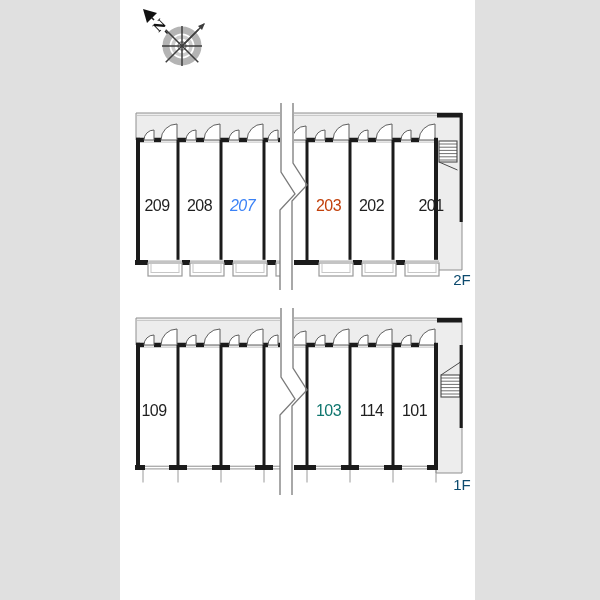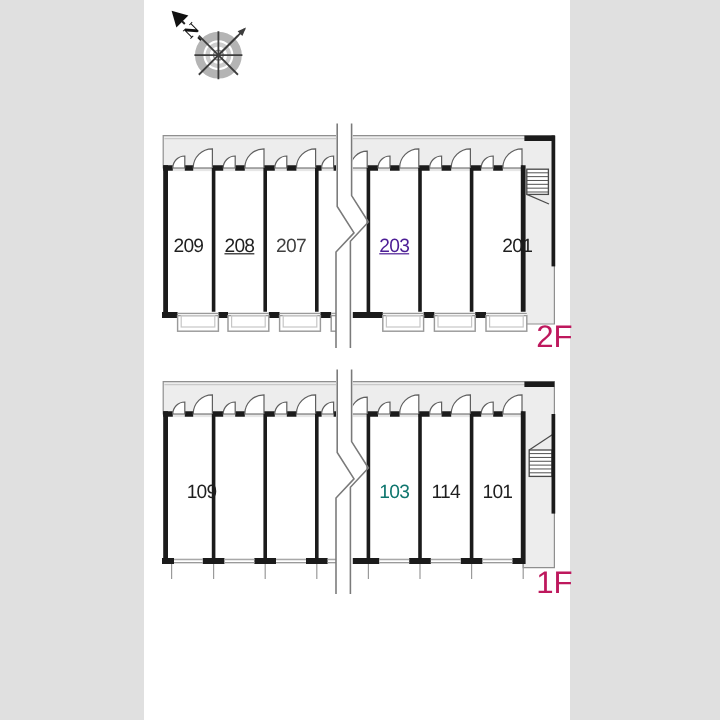--- a/index.html
+++ b/index.html
@@ -9,21 +9,21 @@
   .margin.left{left:0;width:120px}
   .margin.right{left:475px;width:125px}
   .compass{position:absolute;left:136px;top:2px;width:92px;height:88px}
   .floor{position:absolute;left:120px;width:360px;height:215px}
   .floor.f2{top:100px}
   .floor.f1{top:305px}
   .plan{position:absolute;left:0;top:0;width:360px;height:215px}
   .room-num{position:absolute;top:93px;width:64px;text-align:center;
             font-size:16px;letter-spacing:-0.6px;color:#1f1f1f;line-height:26px}
   .floor-tag{position:absolute;left:318px;top:168px;width:48px;text-align:center;
-             font-size:26px;color:#be185d;line-height:24px}
+             font-size:15px;color:#0c4a6e;line-height:24px}
   .n-label{font-family:"DejaVu Serif",serif;font-weight:bold;font-size:13px;fill:#111}
 </style>
 </head>
 <body>
 
 <div class="stage" style="background: rgb(255, 255, 255);">
 
   <div class="margin left" style="background: rgb(224, 224, 224);"></div>
   <div class="margin right" style="background: rgb(224, 224, 224);"></div>
 
@@ -133,23 +133,24 @@
         <path d="M319,56.80000000000001 H337" stroke="#4a4a4a" stroke-width="0.8" fill="none"></path>
         <path d="M319,60.000000000000014 H337" stroke="#4a4a4a" stroke-width="0.8" fill="none"></path>
         <path d="M319,62 L337.5,70" stroke="#4a4a4a" stroke-width="1" fill="none"></path>
         <rect x="317" y="13" width="25" height="4.5" fill="#1b1b1b"></rect>
         <rect x="339.6" y="13" width="3.1" height="109" fill="#1b1b1b"></rect>
         <rect x="160" y="3" width="14" height="187" fill="#ffffff"></rect>
         <path d="M161,3 V72 L175,94 L160,110 V190" stroke="#7a7a7a" stroke-width="1.3" fill="none"></path>
         <path d="M173,3 V63 L187,85 L172,101 V190" stroke="#7a7a7a" stroke-width="1.3" fill="none"></path>
       </svg>
     <div class="room-num" style="left: 5px; color: rgb(31, 31, 31);">209</div>
-    <div class="room-num" style="left: 47.5px; color: rgb(31, 31, 31); text-decoration: underline;">208</div>
-    <div class="room-num" style="left: 90.5px; color: #404040;">207</div>
-    <div class="room-num" style="left: 176.5px; color: #4c1d95; text-decoration: underline;">203</div>
+    <div class="room-num" style="left: 47.5px; color: rgb(31, 31, 31);">208</div>
+    <div class="room-num" style="left: 90.5px; color: #3b82f6; font-style: italic;">207</div>
+    <div class="room-num" style="left: 176.5px; color: #c2410c;">203</div>
+    <div class="room-num" style="left: 219.5px; color: rgb(31, 31, 31);">202</div>
     <div class="room-num" style="left: 279px; color: rgb(31, 31, 31);">201</div>
     <div class="floor-tag">2F</div>
   </section>
 
   <section class="floor f1">
     <svg class="plan" viewBox="0 0 360 215" id="plan1f">
         <path d="M16,13 H342 V168 H316 V40 H16 Z" fill="#ededed" stroke="#8f8f8f" stroke-width="1"></path>
         <path d="M17,15.5 H341" stroke="#c9c9c9" stroke-width="1" fill="none"></path>
         <path d="M16,40 H316" stroke="#1b1b1b" stroke-width="4.5" fill="none"></path>
         <rect x="24" y="37.4" width="10" height="5.2" fill="#e6e6e6"></rect>
@@ -225,20 +226,20 @@
         <path d="M321,82.60000000000001 H340" stroke="#4a4a4a" stroke-width="0.8" fill="none"></path>
         <path d="M321,85.80000000000001 H340" stroke="#4a4a4a" stroke-width="0.8" fill="none"></path>
         <path d="M321,89.00000000000001 H340" stroke="#4a4a4a" stroke-width="0.8" fill="none"></path>
         <path d="M321,70 L340.5,57" stroke="#4a4a4a" stroke-width="1" fill="none"></path>
         <rect x="317" y="13" width="25" height="4.5" fill="#1b1b1b"></rect>
         <rect x="339.6" y="40" width="3.1" height="83" fill="#1b1b1b"></rect>
         <rect x="160" y="3" width="14" height="187" fill="#ffffff"></rect>
         <path d="M161,3 V72 L175,94 L160,110 V190" stroke="#7a7a7a" stroke-width="1.3" fill="none"></path>
         <path d="M173,3 V63 L187,85 L172,101 V190" stroke="#7a7a7a" stroke-width="1.3" fill="none"></path>
       </svg>
-    <div class="room-num" style="left: 16px; color: rgb(31, 31, 31);">109</div>
+    <div class="room-num" style="left: 2px; color: rgb(31, 31, 31);">109</div>
     <div class="room-num" style="left: 176.5px; color: #0f766e;">103</div>
     <div class="room-num" style="left: 219.5px; color: rgb(31, 31, 31);">114</div>
     <div class="room-num" style="left: 262.5px; color: rgb(31, 31, 31);">101</div>
     <div class="floor-tag">1F</div>
   </section>
 
 </div>
 
 </body></html>

